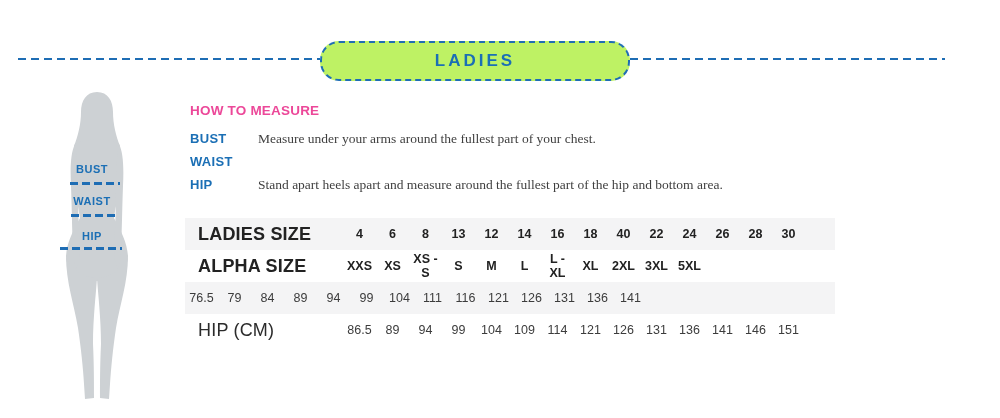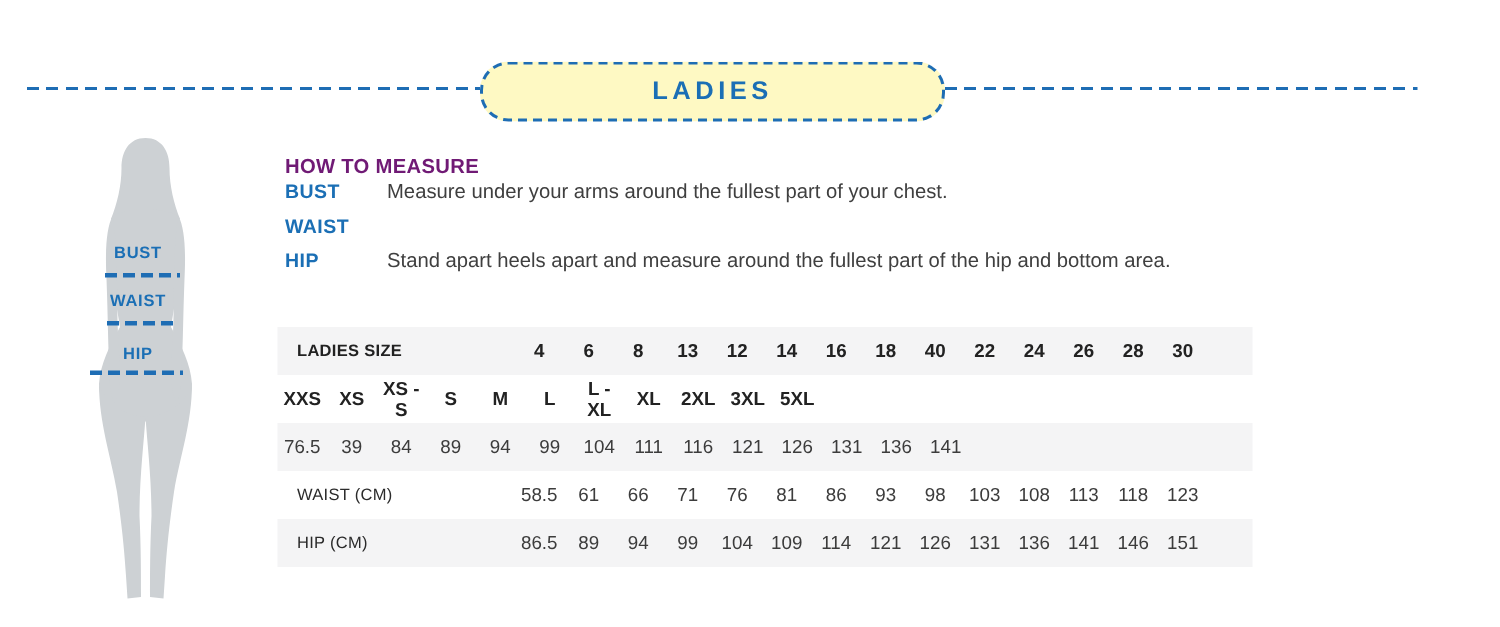--- a/index.html
+++ b/index.html
@@ -9,21 +9,21 @@
   }
   
   .dash-h{
     position:absolute;height:2px;top:58px;
     background:repeating-linear-gradient(90deg,#1e6db4 0 8px,transparent 8px 13px);
   }
   .dash-left{left:18px;width:302px;}
   .dash-right{left:630px;width:315px;}
   .pill{
     position:absolute;left:320px;top:41px;width:306px;height:36px;
-    background:#fef9c3;border:2px dashed #1e6db4;border-radius:19px;
+    background:#bef264;border:2px dashed #1e6db4;border-radius:19px;
     display:flex;align-items:center;justify-content:center;
   }
   .pill-title{
     color:#1b6fb5;font-size:17px;font-weight:700;letter-spacing:3px;
   }
   
   .figure-wrap{position:absolute;left:48px;top:90px;width:110px;height:315px;}
   .figure-wrap svg{position:absolute;left:0;top:0;}
   .m-label{
     position:absolute;left:0;width:88px;text-align:center;
@@ -31,29 +31,29 @@
   }
   .m-line{
     position:absolute;height:3px;
     background:repeating-linear-gradient(90deg,#1e6db4 0 8px,transparent 8px 12px);
   }
   .lbl-bust{top:73px;}  .line-bust{left:22px;top:92px;width:50px;}
   .lbl-waist{top:105px;} .line-waist{left:23px;top:124px;width:45px;}
   .lbl-hip{top:140px;}   .line-hip{left:12px;top:157px;width:62px;}
   
   .howto{position:absolute;left:190px;top:103px;width:680px;}
-  .howto-title{font-size:13.5px;font-weight:700;color:#701a75;letter-spacing:.2px;margin-bottom:2px;}
+  .howto-title{font-size:13.5px;font-weight:700;color:#ec4899;letter-spacing:.2px;margin-bottom:13px;}
   .howto-row{display:flex;margin-bottom:8px;line-height:15px;}
   .howto-label{width:68px;flex:none;color:#1b6fb5;font-weight:700;font-size:13px;letter-spacing:.3px;}
-  .howto-text{color:#3f3f3f;font-size:13.5px;}
+  .howto-text{color:#3f3f3f;font-size:13.5px;font-family:Liberation Serif, serif;}
   
   .size-table{position:absolute;left:185px;top:218px;width:650px;}
   .trow{display:flex;align-items:center;height:32px;}
   .trow:nth-child(odd){background:#f4f4f5;}
-  .tlabel{width:145px;flex:none;padding-left:13px;font-size:11px;color:#2b2b2b;letter-spacing:.2px;}
+  .tlabel{width:145px;flex:none;padding-left:13px;font-size:18px;color:#2b2b2b;letter-spacing:.2px;}
   .tcell{width:33px;flex:none;text-align:center;font-size:12.5px;color:#3c3c3c;}
   .trow.hdr .tlabel,.trow.hdr .tcell{font-weight:700;color:#222;}
 </style>
 </head>
 <body>
 
 <div class="canvas">
 
   <div class="dash-h dash-left"></div>
   <div class="dash-h dash-right"></div>
@@ -113,67 +113,51 @@
         <div class="tcell">16</div>
         <div class="tcell">18</div>
         <div class="tcell">40</div>
         <div class="tcell">22</div>
         <div class="tcell">24</div>
         <div class="tcell">26</div>
         <div class="tcell">28</div>
         <div class="tcell">30</div>
       </div>
       <div class="trow hdr">
+        <div class="tlabel">ALPHA SIZE</div>
         <div class="tcell">XXS</div>
         <div class="tcell">XS</div>
         <div class="tcell">XS - S</div>
         <div class="tcell">S</div>
         <div class="tcell">M</div>
         <div class="tcell">L</div>
         <div class="tcell">L - XL</div>
         <div class="tcell">XL</div>
         <div class="tcell">2XL</div>
         <div class="tcell">3XL</div>
         <div class="tcell">5XL</div>
         <div class="tcell"></div>
         <div class="tcell"></div>
         <div class="tcell"></div>
       </div>
       <div class="trow">
         <div class="tcell">76.5</div>
-        <div class="tcell">39</div>
+        <div class="tcell">79</div>
         <div class="tcell">84</div>
         <div class="tcell">89</div>
         <div class="tcell">94</div>
         <div class="tcell">99</div>
         <div class="tcell">104</div>
         <div class="tcell">111</div>
         <div class="tcell">116</div>
         <div class="tcell">121</div>
         <div class="tcell">126</div>
         <div class="tcell">131</div>
         <div class="tcell">136</div>
         <div class="tcell">141</div>
-      </div>
-      <div class="trow">
-        <div class="tlabel">WAIST (CM)</div>
-        <div class="tcell">58.5</div>
-        <div class="tcell">61</div>
-        <div class="tcell">66</div>
-        <div class="tcell">71</div>
-        <div class="tcell">76</div>
-        <div class="tcell">81</div>
-        <div class="tcell">86</div>
-        <div class="tcell">93</div>
-        <div class="tcell">98</div>
-        <div class="tcell">103</div>
-        <div class="tcell">108</div>
-        <div class="tcell">113</div>
-        <div class="tcell">118</div>
-        <div class="tcell">123</div>
       </div>
       <div class="trow">
         <div class="tlabel">HIP (CM)</div>
         <div class="tcell">86.5</div>
         <div class="tcell">89</div>
         <div class="tcell">94</div>
         <div class="tcell">99</div>
         <div class="tcell">104</div>
         <div class="tcell">109</div>
         <div class="tcell">114</div>

